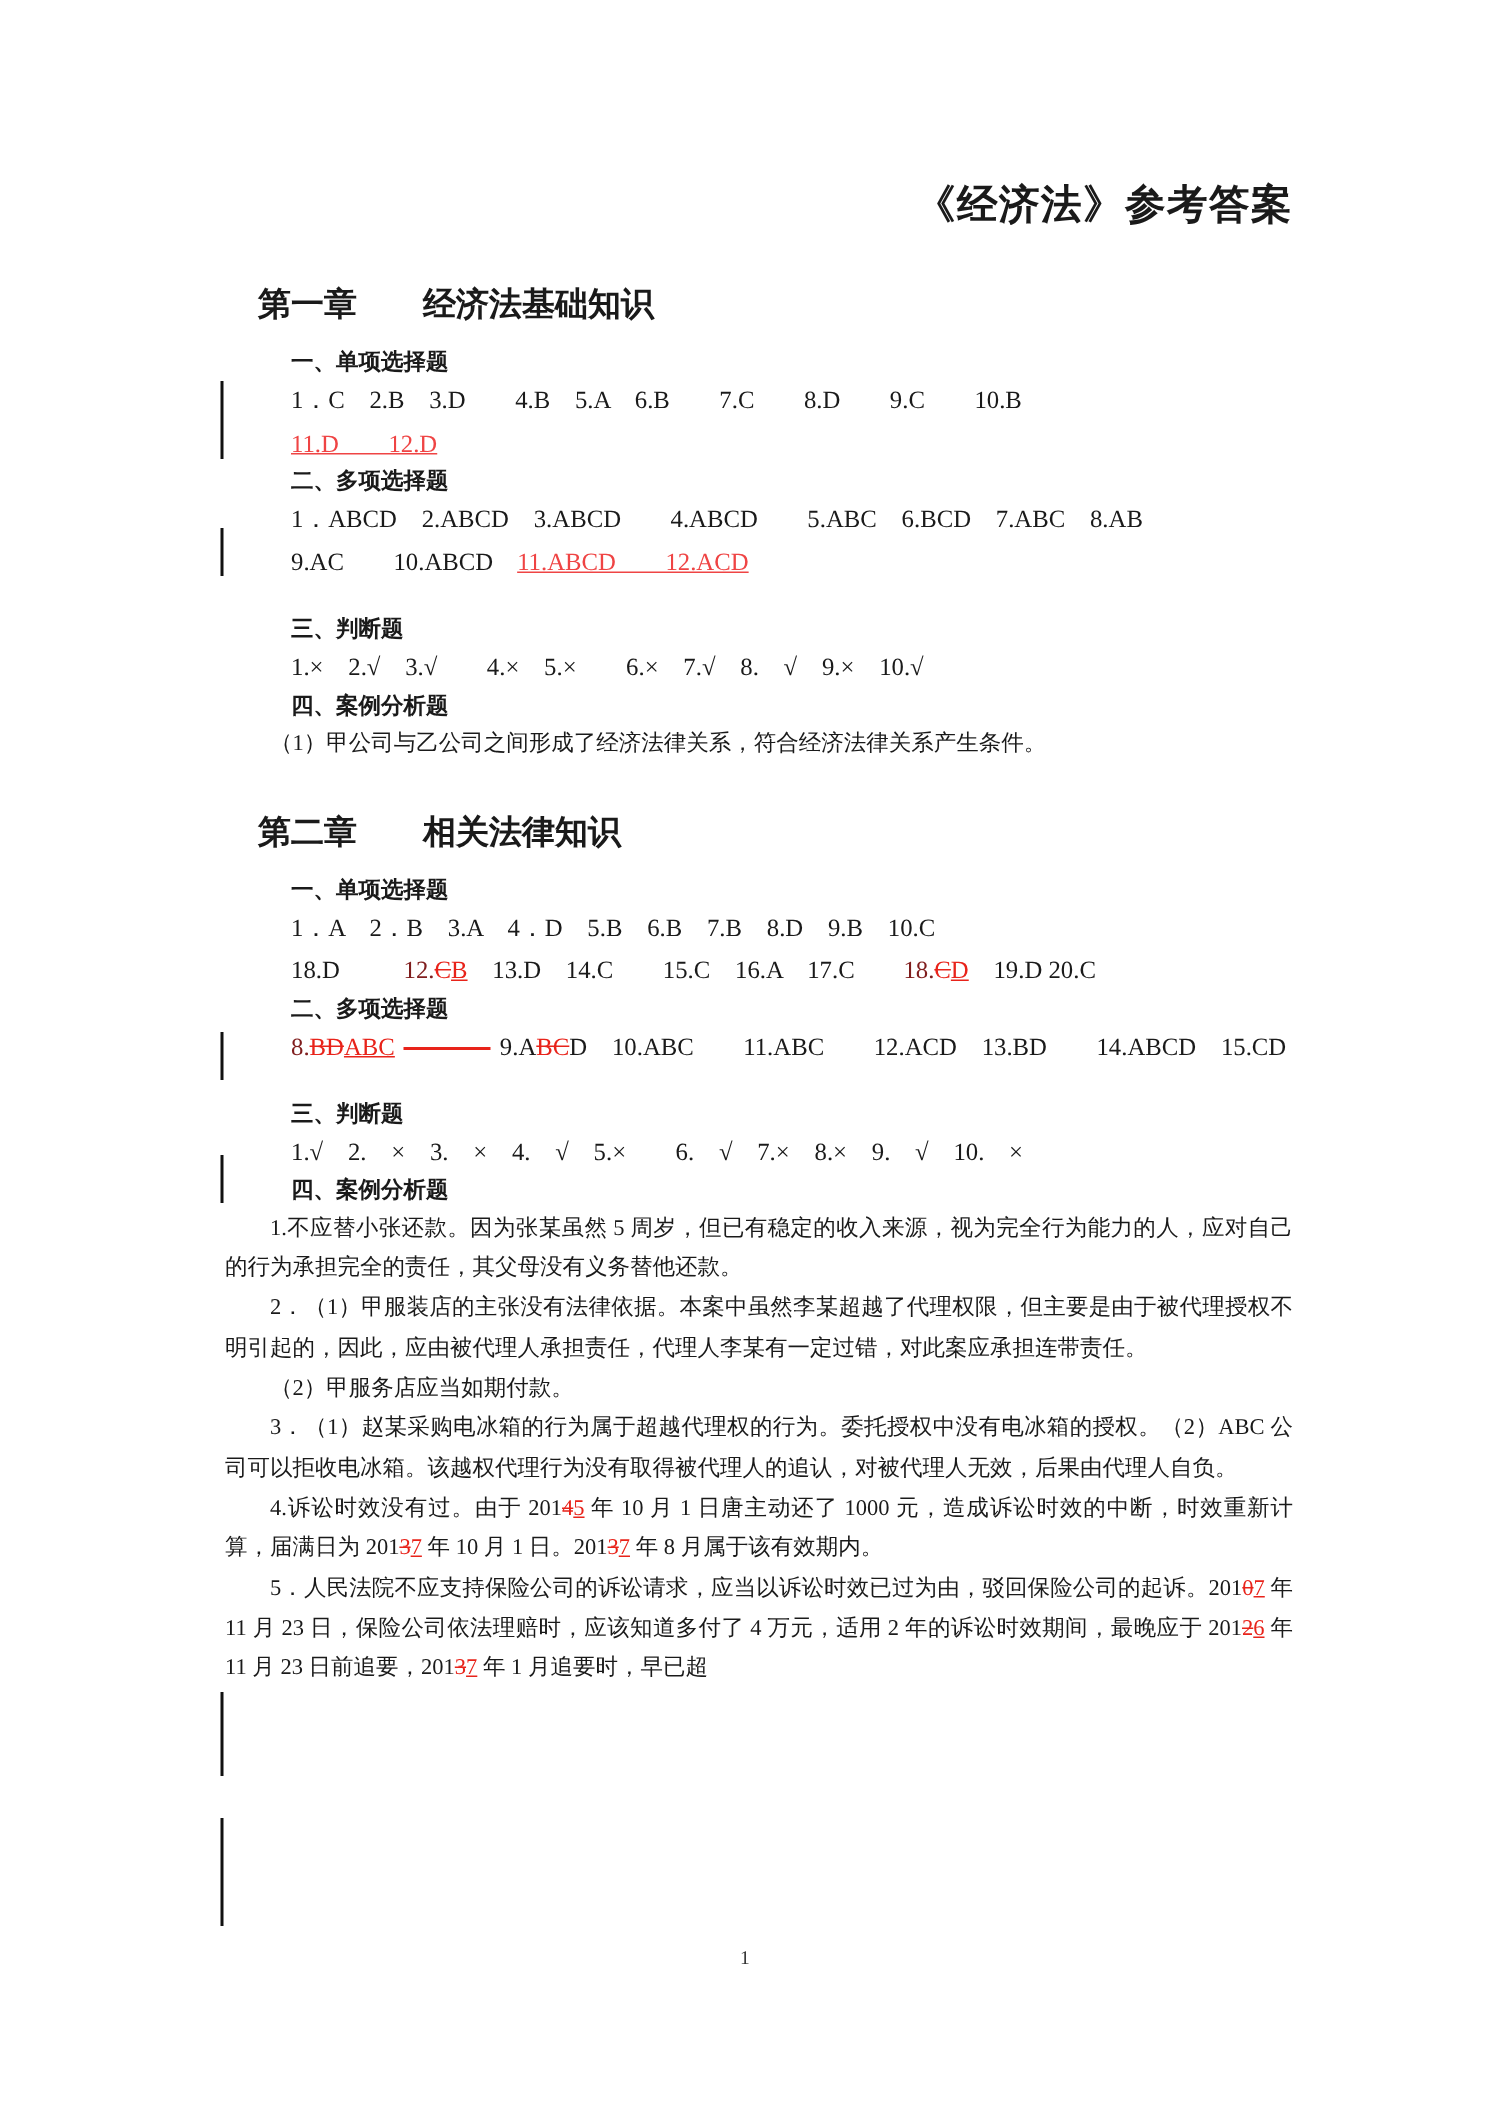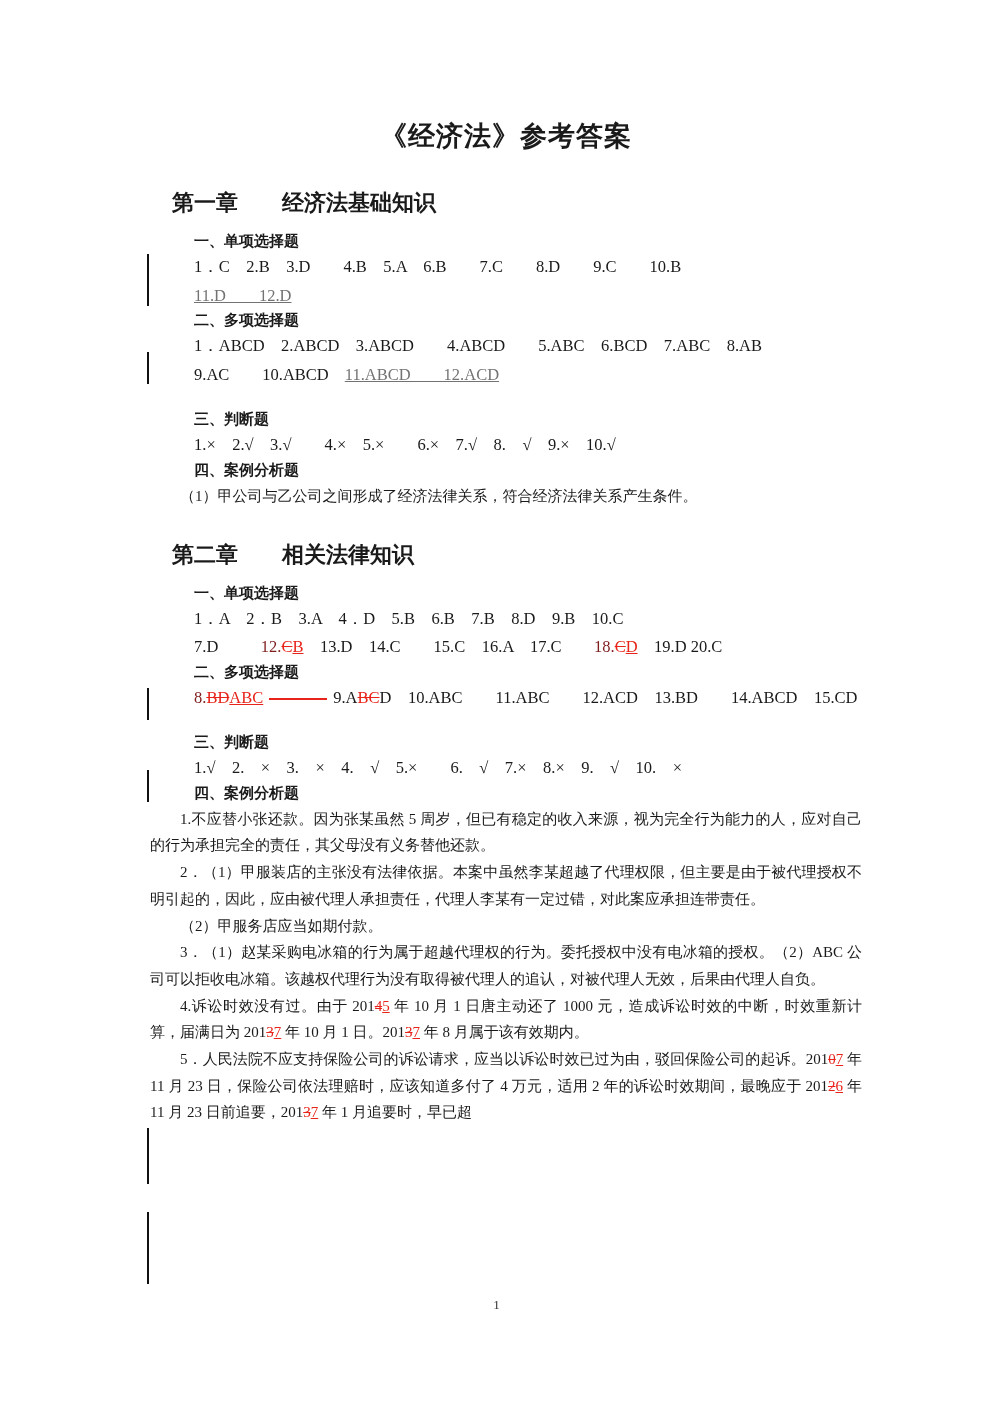--- a/index.html
+++ b/index.html
@@ -16,21 +16,21 @@
     color: #1a1a1a;
     overflow: hidden;
   }
   .content {
     position: absolute;
     left: 150px;
     top: 118px;
     width: 712px;
   }
   .doc-title {
-    text-align: center;
+    text-align: right;
     font-size: 27px;
     font-weight: bold;
     letter-spacing: 1px;
     margin: 0 0 34px 0;
     font-family: "DejaVu Serif", "Liberation Serif", serif;
   }
   .chapter-head {
     font-size: 22px;
     font-weight: bold;
     margin: 0 0 14px 0;
@@ -58,21 +58,21 @@
     margin: 0;
     text-align: justify;
     text-justify: inter-ideograph;
   }
   .para.indent { text-indent: 2em; }
   .gap-md { height: 20px; }
   .gap-lg { height: 30px; }
   .red { color: #7f1d1d; }
   .strike { color: #e8231a; text-decoration: line-through; }
   .uline { color: #e8231a; text-decoration: underline; }
-  .red-uline { color: #737373; text-decoration: underline; }
+  .red-uline { color: #ef4444; text-decoration: underline; }
   .dash {
     display: inline-block;
     width: 58px;
     border-top: 2px solid #e8231a;
     vertical-align: middle;
     margin: 0 6px;
   }
   .us-blank {
     display: inline-block;
     width: 12px;
@@ -140,21 +140,21 @@
     <div class="para indent">（1）甲公司与乙公司之间形成了经济法律关系，符合经济法律关系产生条件。</div>
 
     <div class="gap-lg"></div>
 
     <div class="chapter-head">
       <span>第二章</span><span class="ch-gap"></span><span>相关法律知识</span>
     </div>
 
     <div class="section-head">一、单项选择题</div>
     <div class="ans-line">1．A　2．B　3.A　4．D　5.B　6.B　7.B　8.D　9.B　10.C</div>
-    <div class="ans-line"><span>7.D　</span><span class="sp2"></span><span class="red">12.</span><span class="strike">C</span><span class="uline">B</span><span>　13.D　14.C　　15.C　16.A　17.C　</span><span class="sp1"></span><span class="red">18.</span><span class="strike">C</span><span class="uline">D</span><span>　19.D 20.C</span></div>
+    <div class="ans-line"><span>18.D　</span><span class="sp2"></span><span class="red">12.</span><span class="strike">C</span><span class="uline">B</span><span>　13.D　14.C　　15.C　16.A　17.C　</span><span class="sp1"></span><span class="red">18.</span><span class="strike">C</span><span class="uline">D</span><span>　19.D 20.C</span></div>
 
     <div class="section-head">二、多项选择题</div>
     <div class="ans-line"><span class="red">8.</span><span class="strike">BD</span><span class="uline">ABC</span><span class="dash"></span><span>9.</span><span>A</span><span class="strike">BC</span><span>D</span><span>　10.ABC　　11.ABC　　12.ACD　13.BD　　14.ABCD　15.CD</span></div>
 
     <div class="gap-md"></div>
 
     <div class="section-head">三、判断题</div>
     <div class="ans-line">1.√　2.　×　3.　×　4.　√　5.×　　6.　√　7.×　8.×　9.　√　10.　×</div>
 
     <div class="section-head">四、案例分析题</div>

